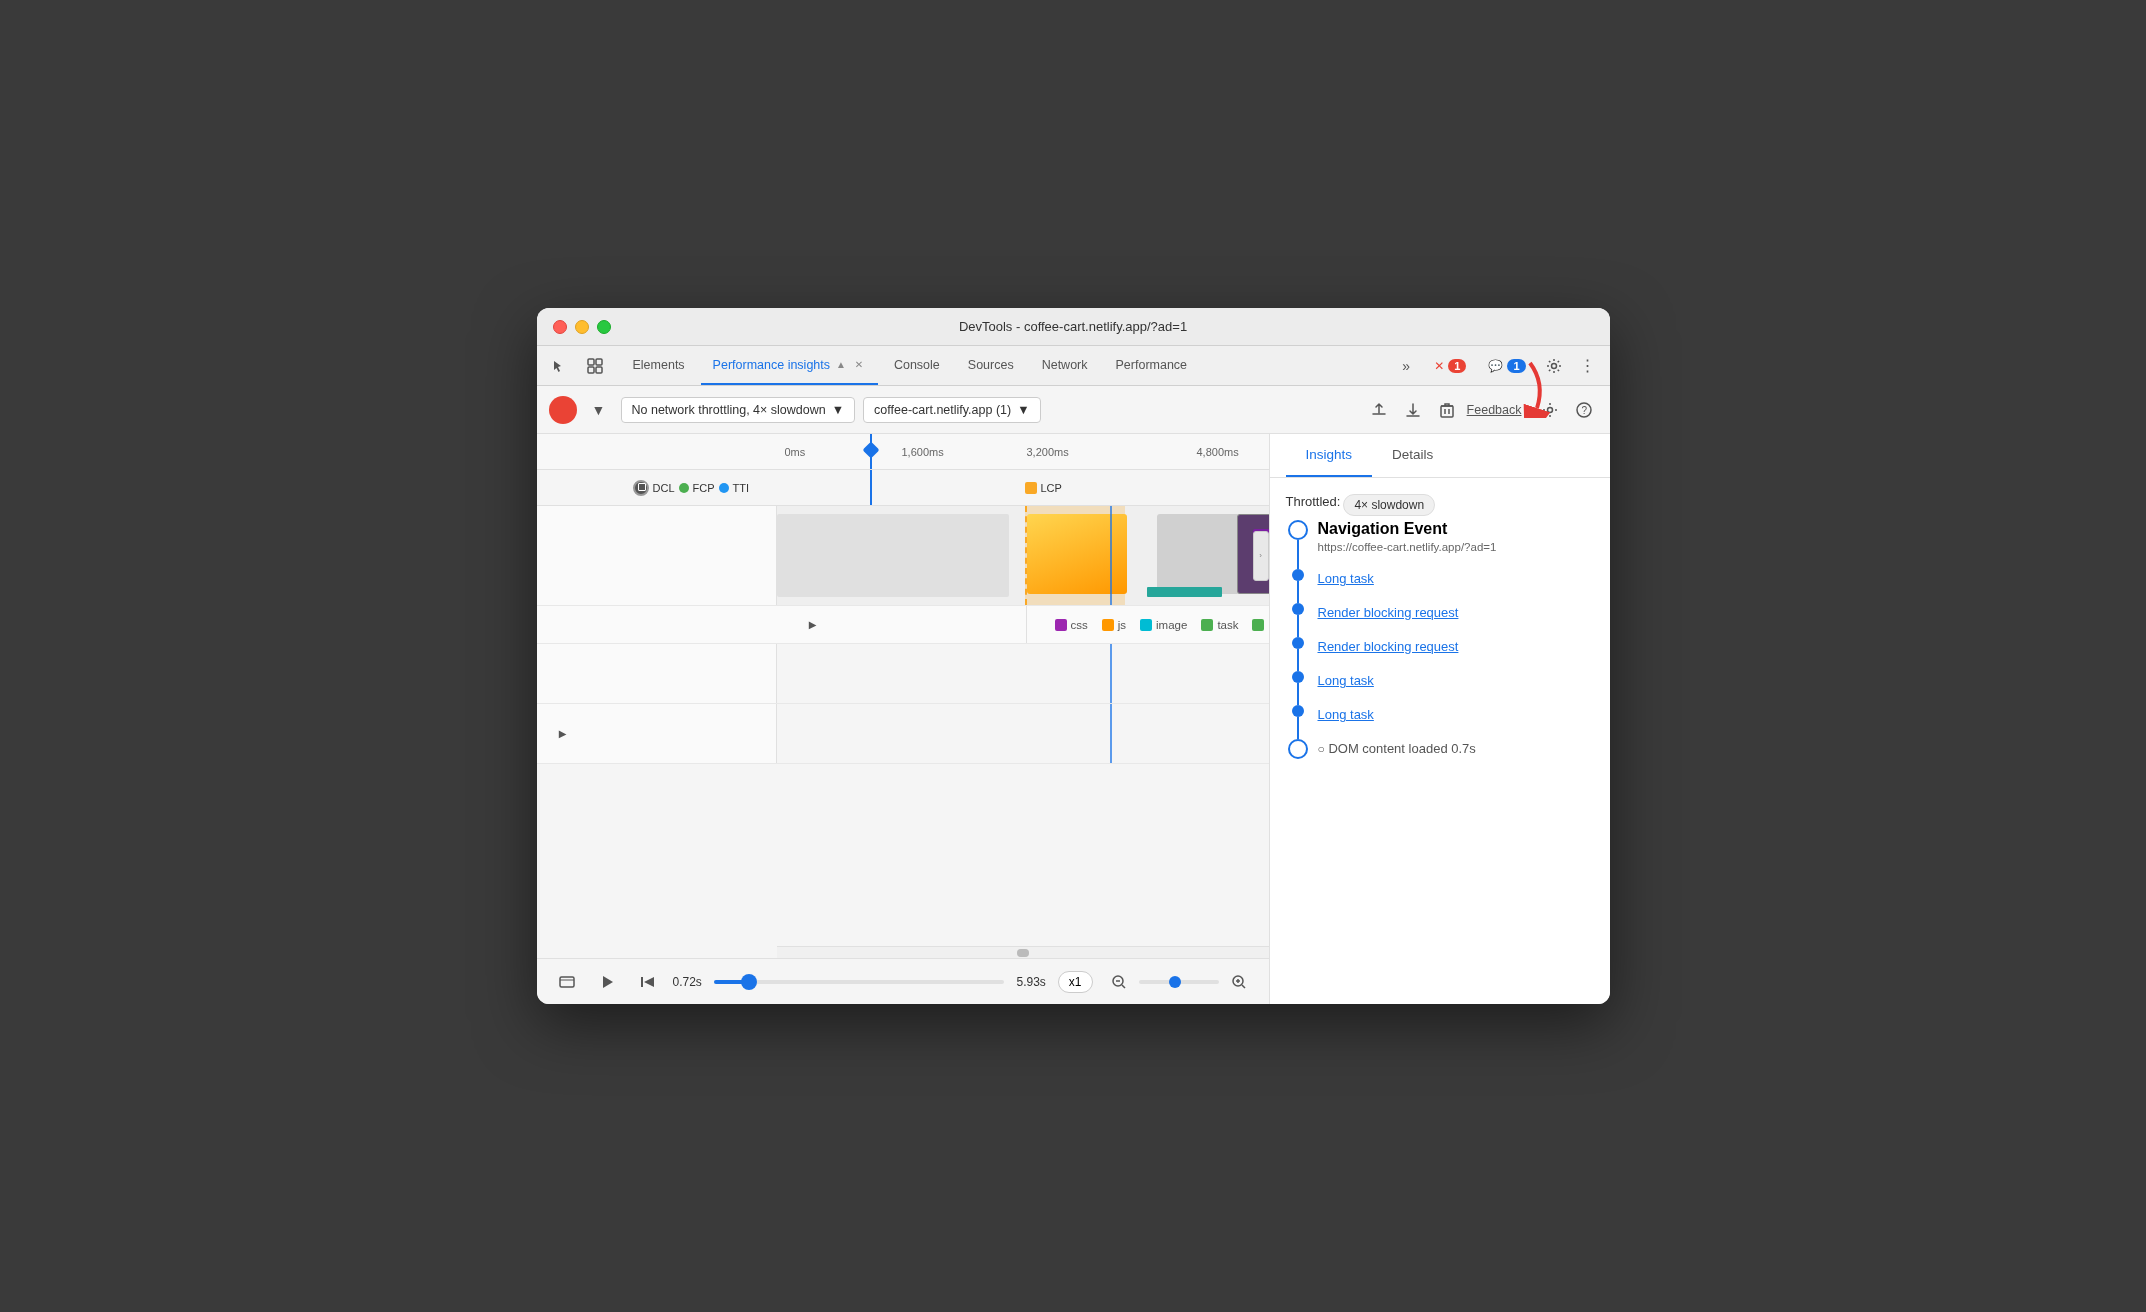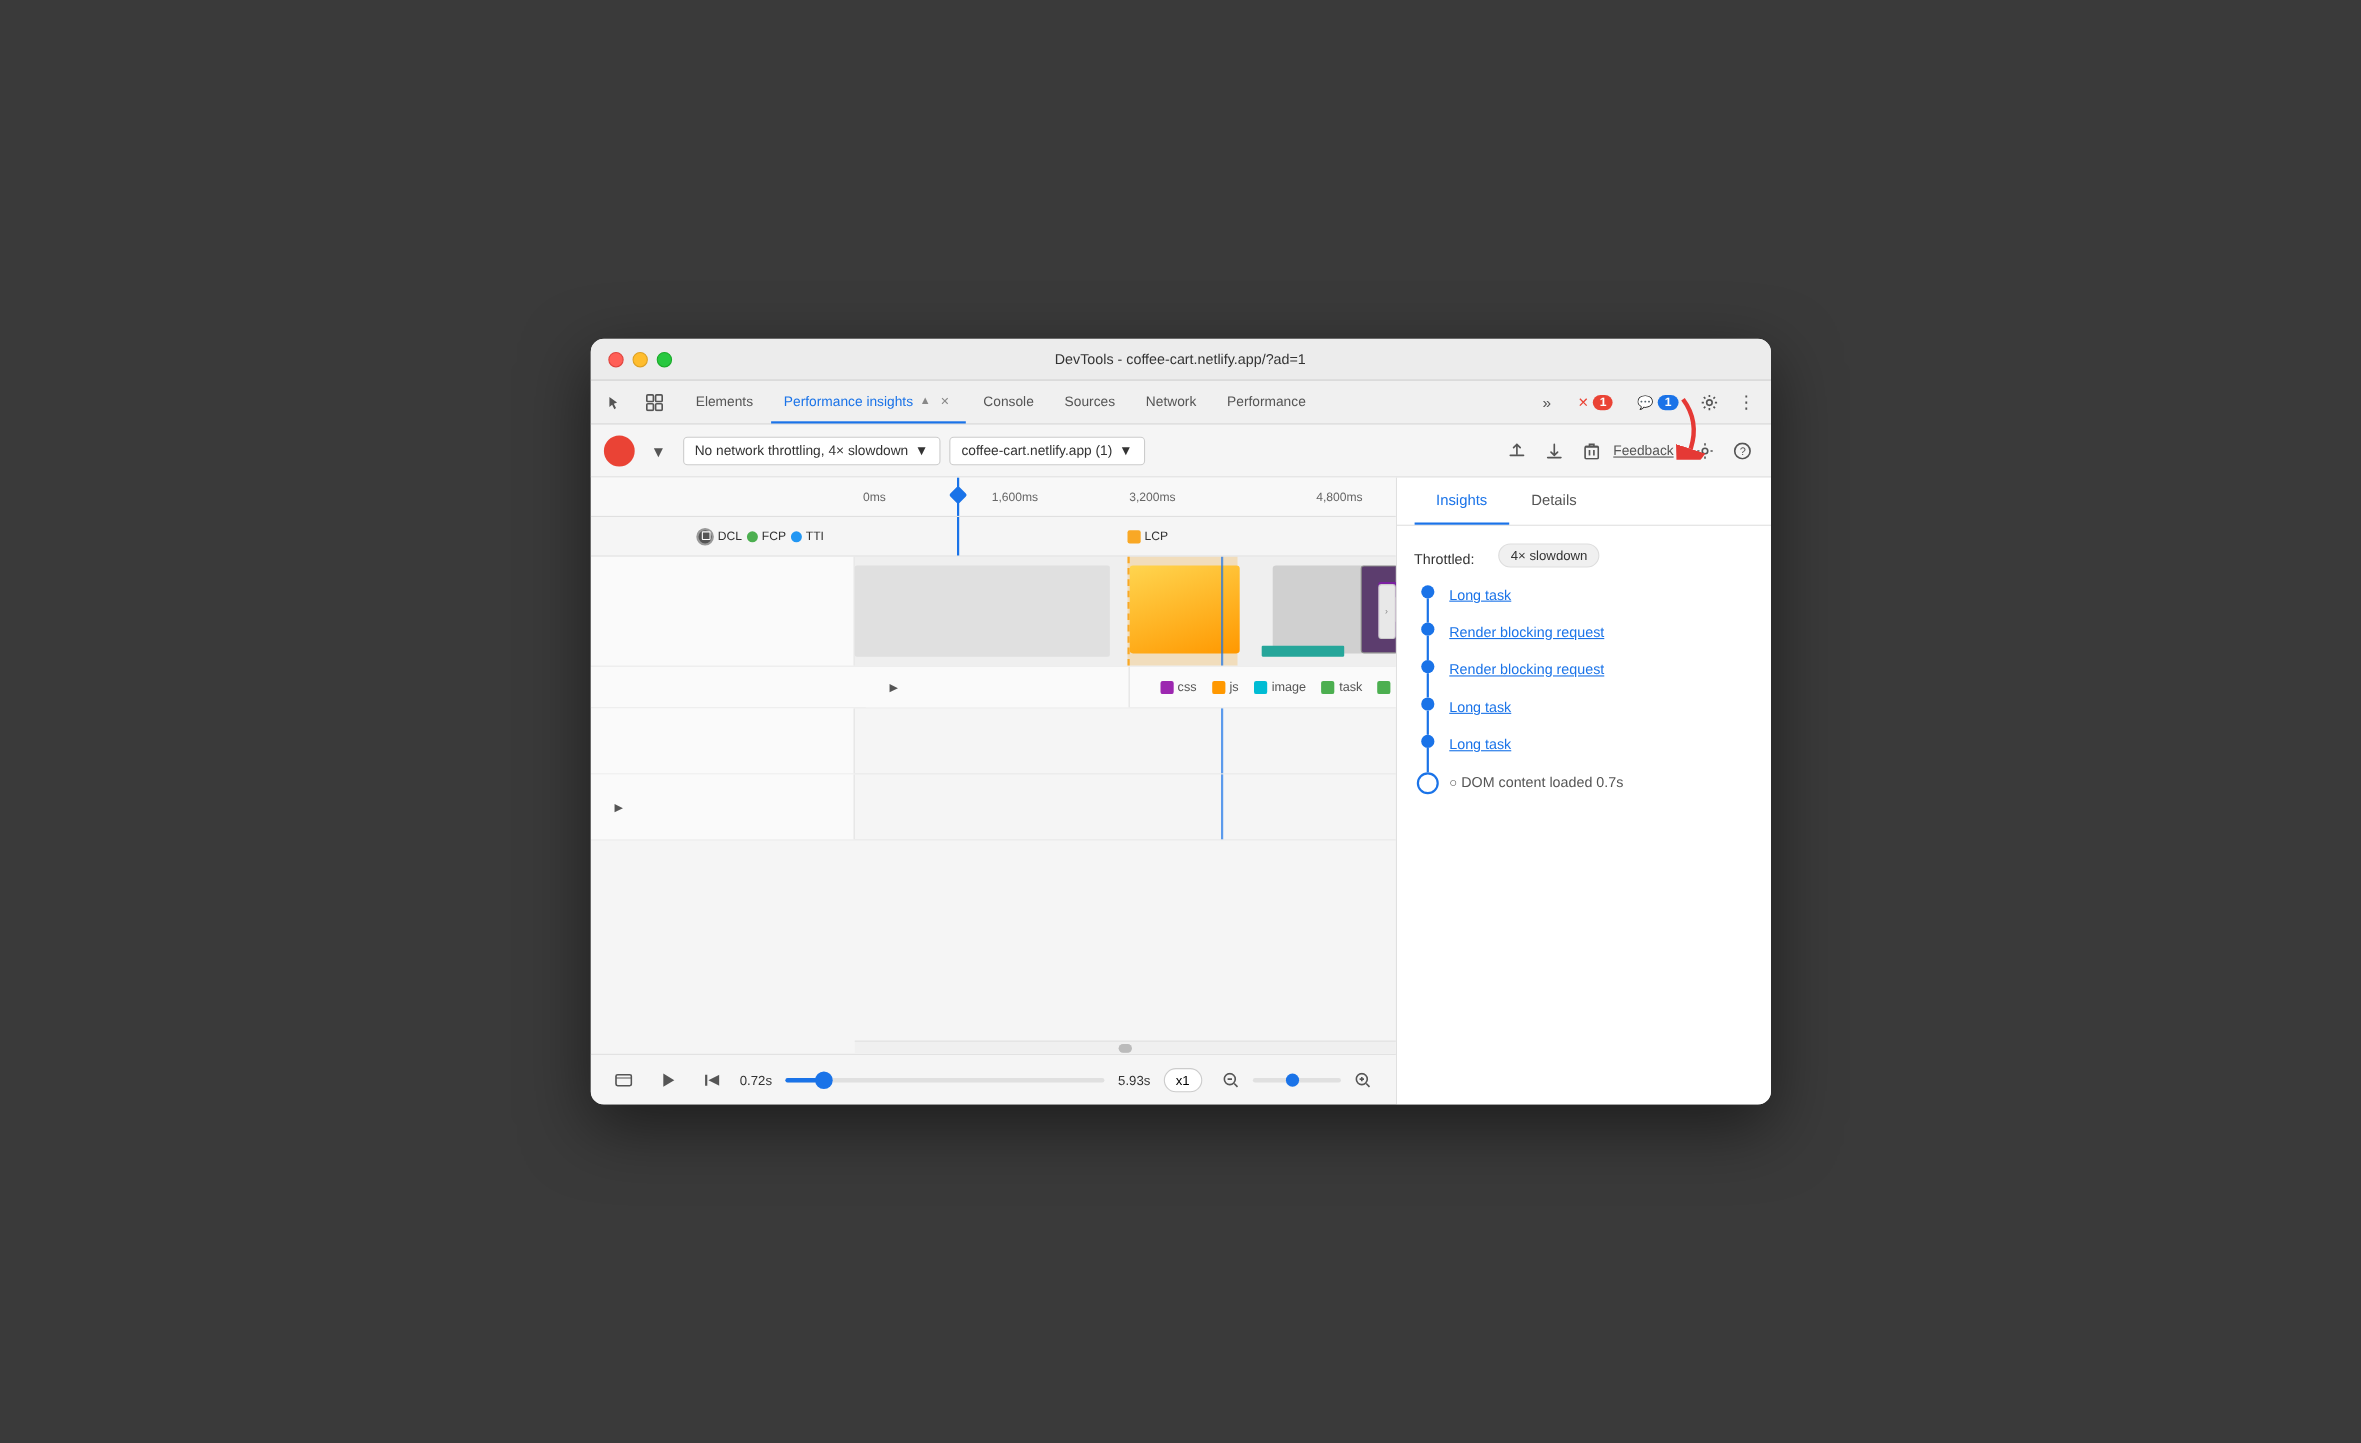--- a/index.html
+++ b/index.html
@@ -414,23 +414,23 @@
       border-bottom: 2px solid #1a73e8;
       font-weight: 500;
     }
     .insights-content {
       flex: 1;
       overflow-y: auto;
       padding: 16px;
     }
     .throttled-row {
       display: flex;
-      align-items: flex-end;
-      gap: 22px;
-      margin-bottom: 16px;
+      align-items: flex-start;
+      gap: 3px;
+      margin-bottom: 4px;
       font-size: 13px;
       color: #333;
     }
     .throttled-badge {
       background: #f0f0f0;
       border: 1px solid #ddd;
       border-radius: 12px;
       padding: 3px 10px;
       font-size: 12px;
       color: #333;
@@ -812,20 +812,30 @@
       </div>
       <div class="insights-content">
 
         <div class="throttled-row">
           <span>Throttled:</span>
           <span class="throttled-badge">4× slowdown</span>
         </div>
 
         <div class="vertical-timeline">
 
+          <div class="vt-row">
+            <div class="vt-left">
+              <div class="vt-dot-large"></div>
+              <div class="vt-line"></div>
+            </div>
+            <div class="vt-content">
+              <strong>Navigation Event</strong>
+              <small style="font-size:11.5px;color:#666;display:block;margin-top:3px;">https://coffee-cart.netlify.app/?ad=1</small>
+            </div>
+          </div>
 
           <div class="vt-row">
             <div class="vt-left">
               <div class="vt-dot-small"></div>
               <div class="vt-line"></div>
             </div>
             <div class="vt-content">
               <a class="insight-link">Long task</a>
             </div>
           </div>

